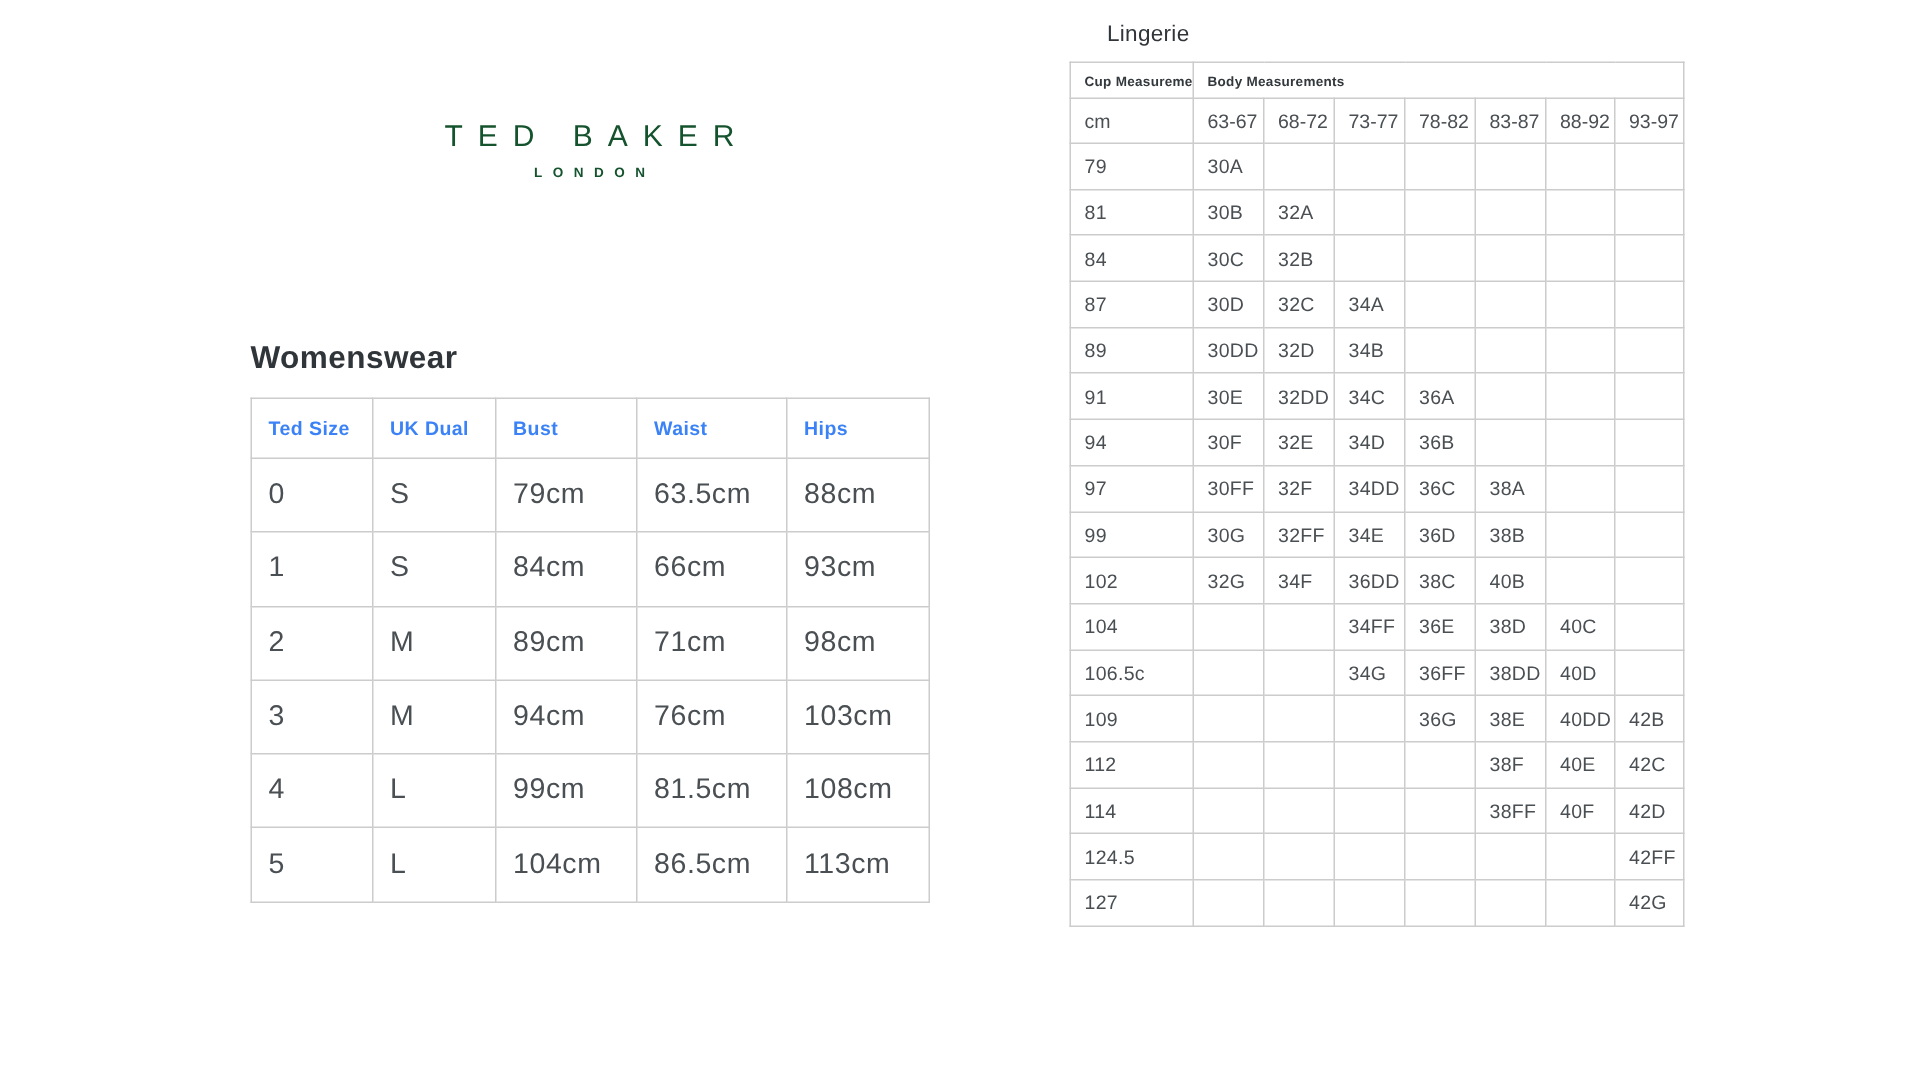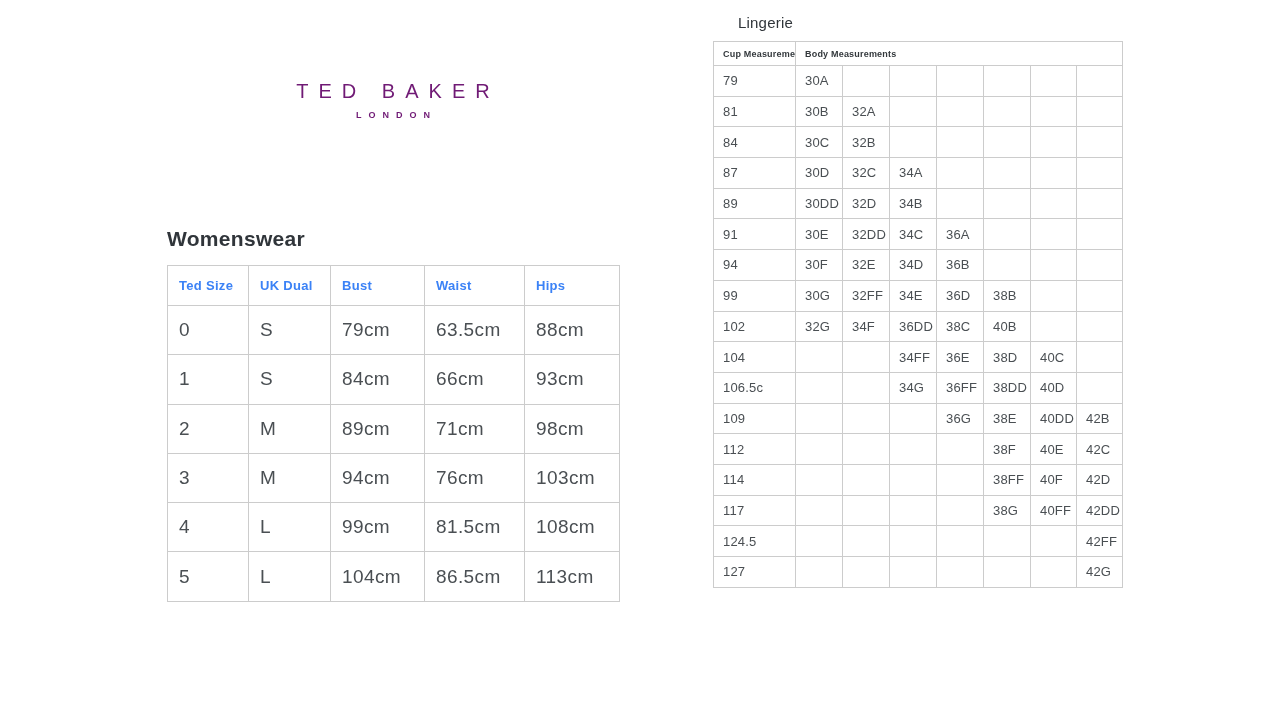--- a/index.html
+++ b/index.html
@@ -7,21 +7,21 @@
     width: 1280px; height: 720px;
     background: #ffffff;
     font-family: "Liberation Sans", sans-serif;
     color: #4a4f53;
     overflow: hidden;
   }
   .page { position: relative; width: 1280px; height: 720px; background: #ffffff; }
 
   
   .left-col { position: absolute; left: 167px; top: 0; width: 452px; }
-  .logo { text-align: center; margin-top: 80px; color: #701a75; }
+  .logo { text-align: center; margin-top: 80px; color: #14532d; }
   .logo-main {
     font-size: 20px; font-weight: 500;
     letter-spacing: 10px; padding-left: 10px;
   }
   .logo-sub {
     font-size: 9px; font-weight: 700;
     letter-spacing: 7px; padding-left: 7px;
     margin-top: 7px;
   }
   .womenswear-title {
@@ -155,20 +155,30 @@
         <col style="width:47px">
         <col style="width:47px">
         <col style="width:46px">
         <col style="width:46px">
     </colgroup>
     <thead>
       <tr class="group-row">
           <th>Cup Measurements</th>
           <th colspan="7">Body Measurements</th>
         </tr>
+      <tr class="colhead-row">
+          <td>cm</td>
+          <td>63-67</td>
+          <td>68-72</td>
+          <td>73-77</td>
+          <td>78-82</td>
+          <td>83-87</td>
+          <td>88-92</td>
+          <td>93-97</td>
+        </tr>
     </thead>
     <tbody>
         <tr>
           <td>79</td>
           <td>30A</td>
           <td></td>
           <td></td>
           <td></td>
           <td></td>
           <td></td>
@@ -224,20 +234,30 @@
           <td></td>
           <td></td>
         </tr>
         <tr>
           <td>94</td>
           <td>30F</td>
           <td>32E</td>
           <td>34D</td>
           <td>36B</td>
           <td></td>
+          <td></td>
+          <td></td>
+        </tr>
+        <tr>
+          <td>97</td>
+          <td>30FF</td>
+          <td>32F</td>
+          <td>34DD</td>
+          <td>36C</td>
+          <td>38A</td>
           <td></td>
           <td></td>
         </tr>
         <tr>
           <td>99</td>
           <td>30G</td>
           <td>32FF</td>
           <td>34E</td>
           <td>36D</td>
           <td>38B</td>
@@ -298,30 +318,20 @@
           <td>114</td>
           <td></td>
           <td></td>
           <td></td>
           <td></td>
           <td>38FF</td>
           <td>40F</td>
           <td>42D</td>
         </tr>
         <tr>
-          <td>117</td>
-          <td></td>
-          <td></td>
-          <td></td>
-          <td></td>
-          <td>38G</td>
-          <td>40FF</td>
-          <td>42DD</td>
-        </tr>
-        <tr>
           <td>124.5</td>
           <td></td>
           <td></td>
           <td></td>
           <td></td>
           <td></td>
           <td></td>
           <td>42FF</td>
         </tr>
         <tr>

